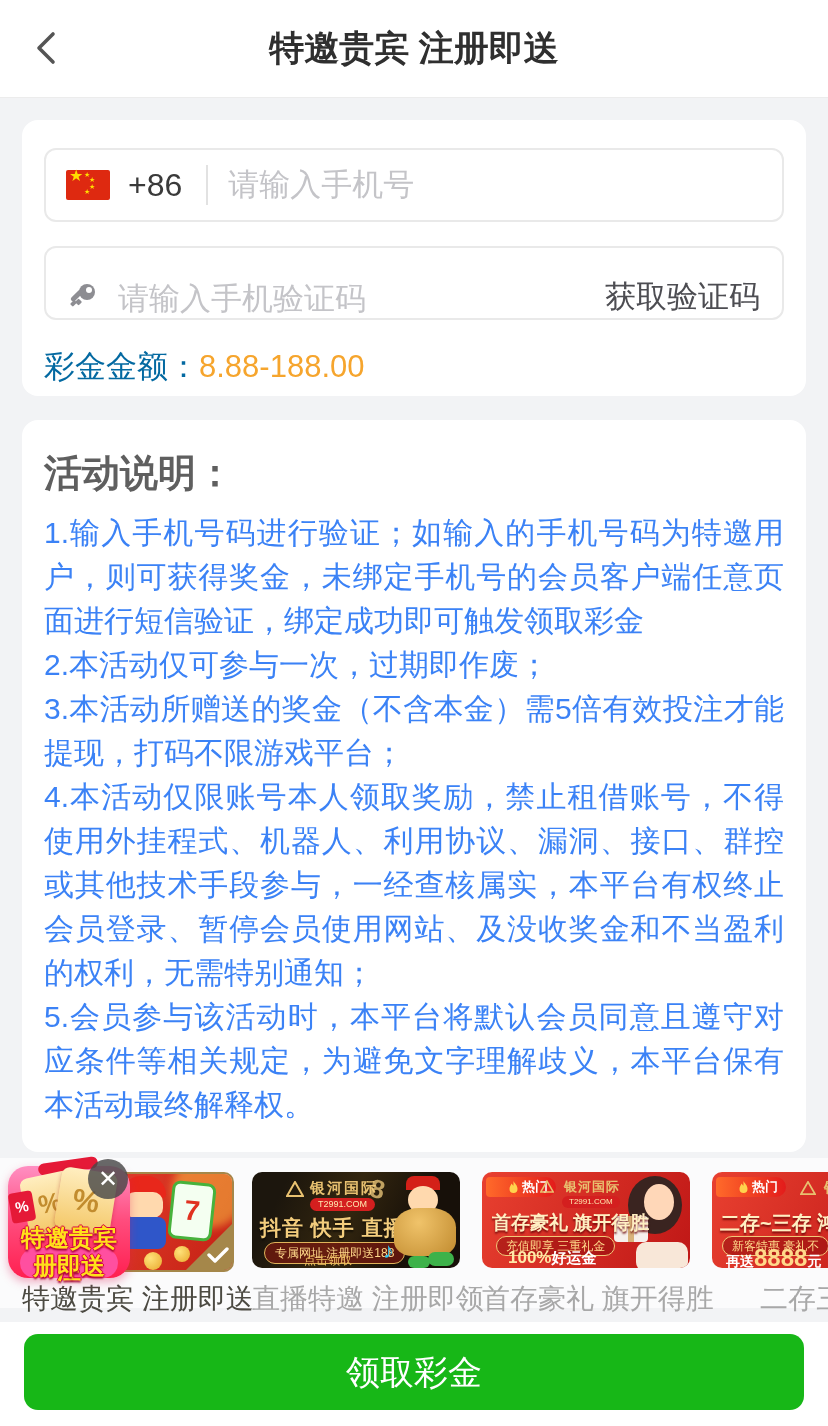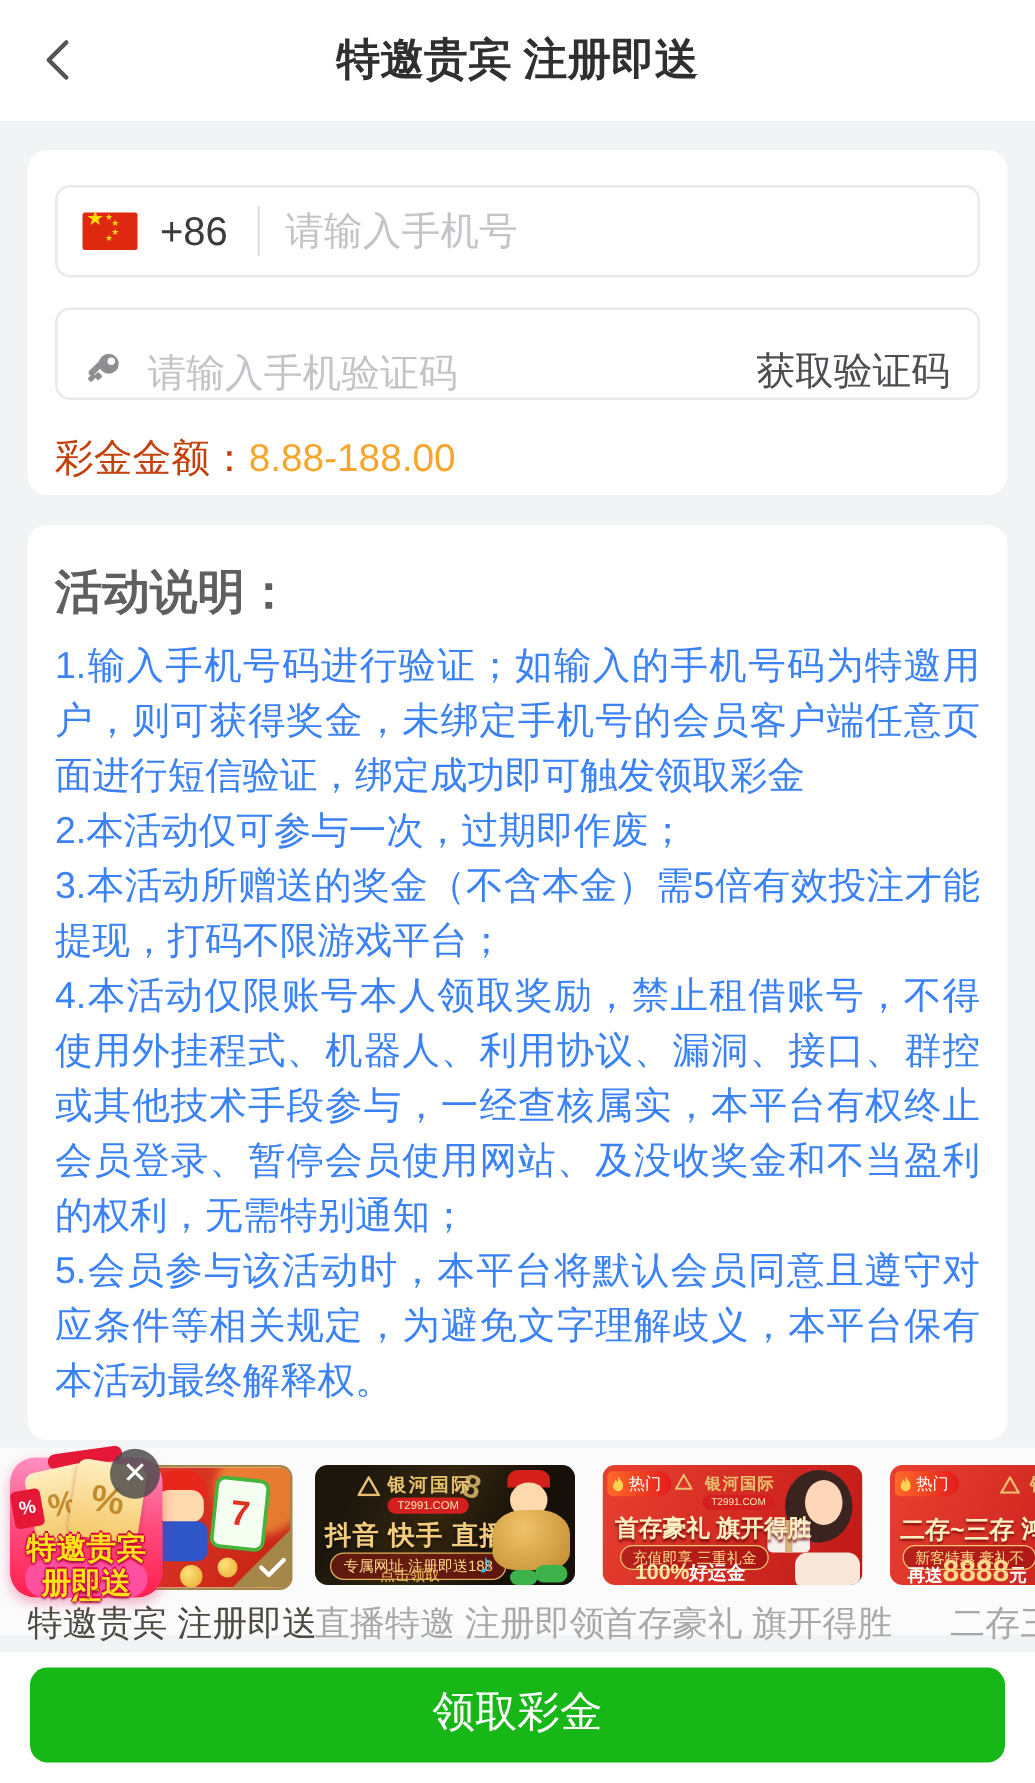--- a/index.html
+++ b/index.html
@@ -22,21 +22,21 @@
   .flag .star-big{position:absolute;left:3px;top:-2px;color:#ffde00;font-size:16px;line-height:16px;}
   .flag .star-s{position:absolute;color:#ffde00;font-size:7px;line-height:7px;}
   .s1{left:18px;top:1px}.s2{left:23px;top:6px}.s3{left:23px;top:13px}.s4{left:18px;top:18px}
   .ccode{margin-left:18px;font-size:32px;color:#3a3a3a;}
   .vdiv{width:2px;height:40px;background:#e2e2e2;margin-left:24px;}
   .txt-input{flex:1;border:none;outline:none;margin-left:18px;font-size:31px;color:#333;background:transparent;min-width:0;}
   .txt-input::placeholder{color:#c4c4c8;}
   .key-icon{margin-left:20px;flex:0 0 auto;}
   .get-code{margin-right:22px;font-size:31px;color:#4d4d52;white-space:nowrap;cursor:pointer;}
   .amount-row{margin-top:26px;font-size:31px;}
-  .amount-label{color:#c2410c;}
+  .amount-label{color:#0369a1;}
   .amount-value{color:#f6a52d;margin-top:44px;}
 
   
   .card2{top:420px;height:732px;padding:28px 22px;overflow:hidden;}
   .rules-title{font-size:38px;font-weight:700;color:#5f5f5f;margin:0 0 12px 0;}
   .rule{font-size:30px;color:#3b82f6;line-height:44px;margin:0;text-align:justify;}
 
   
   .carousel-strip{position:absolute;left:0;top:1158px;width:828px;height:150px;background:#fbfbfc;}
   .banner{position:absolute;top:1172px;width:208px;height:96px;border-radius:10px;overflow:hidden;background:#fff;cursor:pointer;}
@@ -78,21 +78,21 @@
   .god-face{position:absolute;right:22px;top:14px;width:30px;height:28px;background:#ffd9ae;border-radius:50%;}
   .god-hat{position:absolute;right:20px;top:4px;width:34px;height:14px;background:#d42018;border-radius:8px 8px 0 0;}
   .god-body{position:absolute;right:4px;top:36px;width:62px;height:48px;background:radial-gradient(circle at 40% 30%,#f0c36a,#c08a2e);border-radius:40% 40% 30% 30%;}
   .ingot{position:absolute;background:#3db24a;border-radius:8px;}
   .note{position:absolute;right:66px;bottom:4px;color:#35c3f0;font-size:22px;}
   .big8{position:absolute;left:118px;top:2px;color:rgba(243,205,125,.75);font-size:26px;font-weight:800;transform:rotate(14deg);}
 
   
   .art3{background:linear-gradient(115deg,#e84030,#bf1716);}
   .hot-badge{position:absolute;left:4px;top:5px;display:flex;align-items:center;background:linear-gradient(90deg,#ff6a2a,#e31b1b);
-             border-radius:4px 10px 10px 4px;padding:1px 8px 1px 3px;color:#fff;font-size:13px;font-weight:400;}
+             border-radius:4px 10px 10px 4px;padding:1px 8px 1px 22px;color:#fff;font-size:13px;font-weight:700;}
   .hot-badge svg{margin-right:3px;}
   .brand-row3{position:absolute;left:58px;top:6px;display:flex;align-items:center;}
   .brand-row3 .brand-name{font-size:13px;letter-spacing:1px;}
   .domain-pill3{position:absolute;left:80px;top:24px;background:#d41f1f;color:#ffe9b0;font-size:8px;line-height:12px;padding:0 7px;border-radius:6px;}
   .headline3{position:absolute;left:10px;top:38px;font-size:19px;font-weight:800;color:#ffefc2;
              text-shadow:0 2px 2px rgba(110,8,8,.9);white-space:nowrap;}
   .pill3{position:absolute;left:14px;top:64px;height:18px;line-height:18px;padding:0 9px;border:1px solid #f2c879;border-radius:10px;
          background:rgba(140,10,10,.5);color:#ffd98a;font-size:12px;white-space:nowrap;}
   .sub3{position:absolute;left:26px;top:76px;font-size:15px;font-weight:700;color:#fff;}
   .sub3 .pct{color:#ffe9a8;font-size:17px;}
@@ -119,21 +119,21 @@
               text-shadow:-1px 0 #d40045,1px 0 #d40045,0 -1px #d40045,0 2px 2px #a3002f;}
   .pl1{top:56px;font-size:24px;}
   .pl2{top:84px;font-size:24px;}
   .pl2-pill{position:absolute;left:12px;top:82px;width:98px;height:30px;background:#ff4fa0;border-radius:16px;}
   .close-btn{position:absolute;left:88px;top:1159px;width:40px;height:40px;border-radius:50%;background:rgba(72,72,72,.82);
              color:#fff;font-size:24px;line-height:40px;text-align:center;cursor:pointer;z-index:5;}
 
   
   .bottombar{position:absolute;left:0;top:1322px;width:828px;height:104px;background:#fff;}
   .claim-btn{position:absolute;left:24px;top:1334px;width:780px;height:76px;border-radius:14px;background:#17b717;border:none;
-             color:#fff;font-size:34px;text-align:center;line-height:76px;cursor:pointer;font-family:Liberation Mono, monospace;}
+             color:#fff;font-size:34px;text-align:center;line-height:76px;cursor:pointer;font-family:Liberation Serif, serif;}
 </style>
 </head>
 <body>
 
 <div class="screen">
 
   <div class="topbar">
     <div class="back">
       <span>
         <svg width="44" height="44" viewBox="0 0 44 44">

